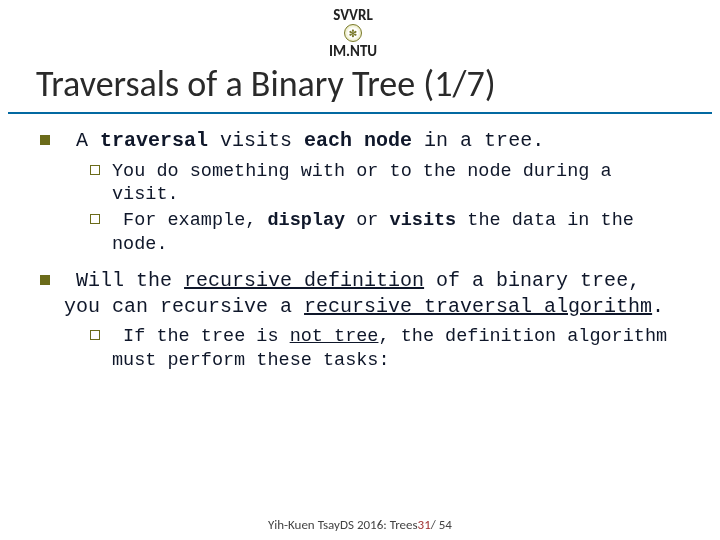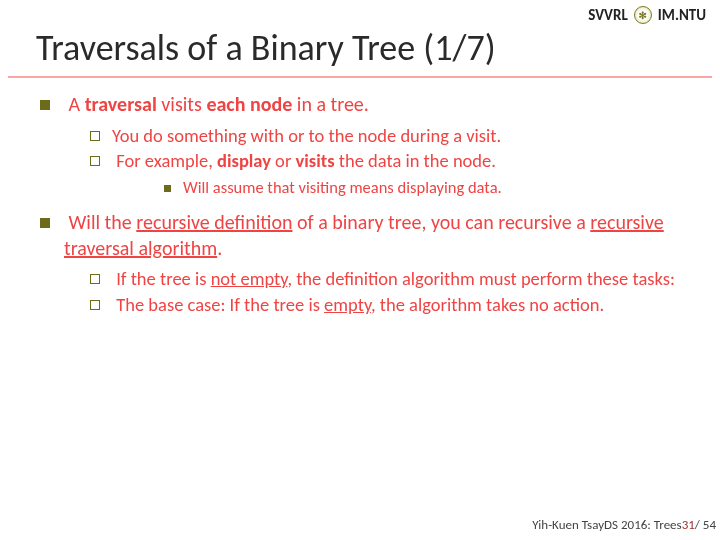--- a/index.html
+++ b/index.html
@@ -12,46 +12,48 @@
     color: #000;
   }
   .header {
     display: flex;
     justify-content: flex-end;
     align-items: center;
     padding: 6px 14px 2px 0;
     font-size: 15px;
     font-weight: 600;
     color: #222;
+    flex-direction: column;
   }
   .logo {
     width: 18px; height: 18px;
     border: 1.5px solid #7a7a2a;
     border-radius: 50%;
     margin: 0 6px;
     display: inline-flex;
     align-items: center;
     justify-content: center;
     font-size: 10px;
     color: #7a7a2a;
     background: radial-gradient(circle, #fff 40%, #d8d88a 100%);
   }
   .title {
     font-size: 36px;
     font-weight: 400;
     color: #2a2a2a;
     padding: 0 28px 6px 28px;
-    border-bottom: 2px solid #fca5a5;
+    border-bottom: 2px solid #0369a1;
     margin: 0 8px;
   }
   .content {
     padding: 14px 32px 0 40px;
     font-size: 20px;
     line-height: 1.28;
-    color: #ef4444;
+    color: #0f172a;
+    font-family: Liberation Mono, monospace;
   }
   ul { list-style: none; }
   .lvl1 > li { margin-bottom: 12px; }
   .lvl1 > li::before {
     content: "";
     display: inline-block;
     width: 10px; height: 10px;
     background: #6b6b1a;
     margin-right: 14px;
     margin-left: -24px;
@@ -80,22 +82,22 @@
     margin-left: -20px;
     vertical-align: 1px;
   }
   .b { font-weight: 700; }
   .u { text-decoration: underline; }
   .footer {
     position: absolute;
     bottom: 8px;
     left: 0; right: 0;
     display: flex;
-    justify-content: flex-end;
-    padding: 0 4px;
+    justify-content: center;
+    padding: 0 14px;
     font-size: 13px;
     color: #444;
   }
   .footer .pg .cur { color: #a03030; }
 </style>
 </head>
 <body>
 
 <div class="header">
   <span>SVVRL</span>
@@ -106,34 +108,28 @@
 <div class="title">Traversals of a Binary Tree (1/7)</div>
 
 <div class="content">
   <ul class="lvl1">
     <li>
       <span>A </span><span class="b">traversal</span><span> visits </span><span class="b">each node</span><span> in a tree.</span>
       <ul class="lvl2">
         <li>You do something with or to the node during a visit.</li>
         <li>
           <span>For example, </span><span class="b">display</span><span> or </span><span class="b">visits</span><span> the data in the node.</span>
-          <ul class="lvl3">
-            <li>Will assume that visiting means displaying data.</li>
-          </ul>
         </li>
       </ul>
     </li>
     <li>
       <span>Will the </span><span class="u">recursive definition</span><span> of a binary tree, you can recursive a </span><span class="u">recursive traversal algorithm</span><span>.</span>
       <ul class="lvl2">
         <li>
-          <span>If the tree is </span><span class="u">not empty</span><span>, the definition algorithm must perform these tasks:</span>
-        </li>
-        <li>
-          <span>The base case: If the tree is </span><span class="u">empty</span><span>, the algorithm takes no action.</span>
+          <span>If the tree is </span><span class="u">not tree</span><span>, the definition algorithm must perform these tasks:</span>
         </li>
       </ul>
     </li>
   </ul>
 </div>
 
 <div class="footer">
   <span>Yih-Kuen Tsay</span>
   <span>DS 2016: Trees</span>
   <span class="pg">

